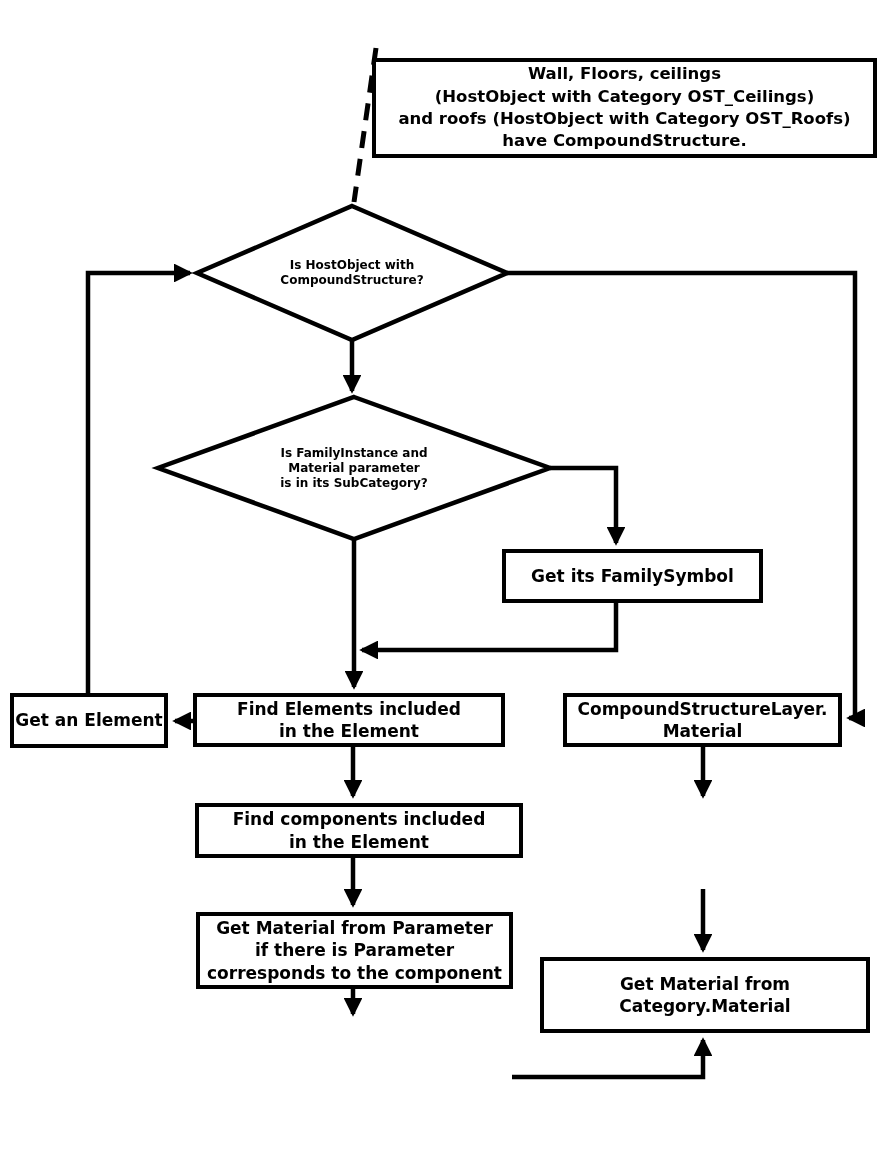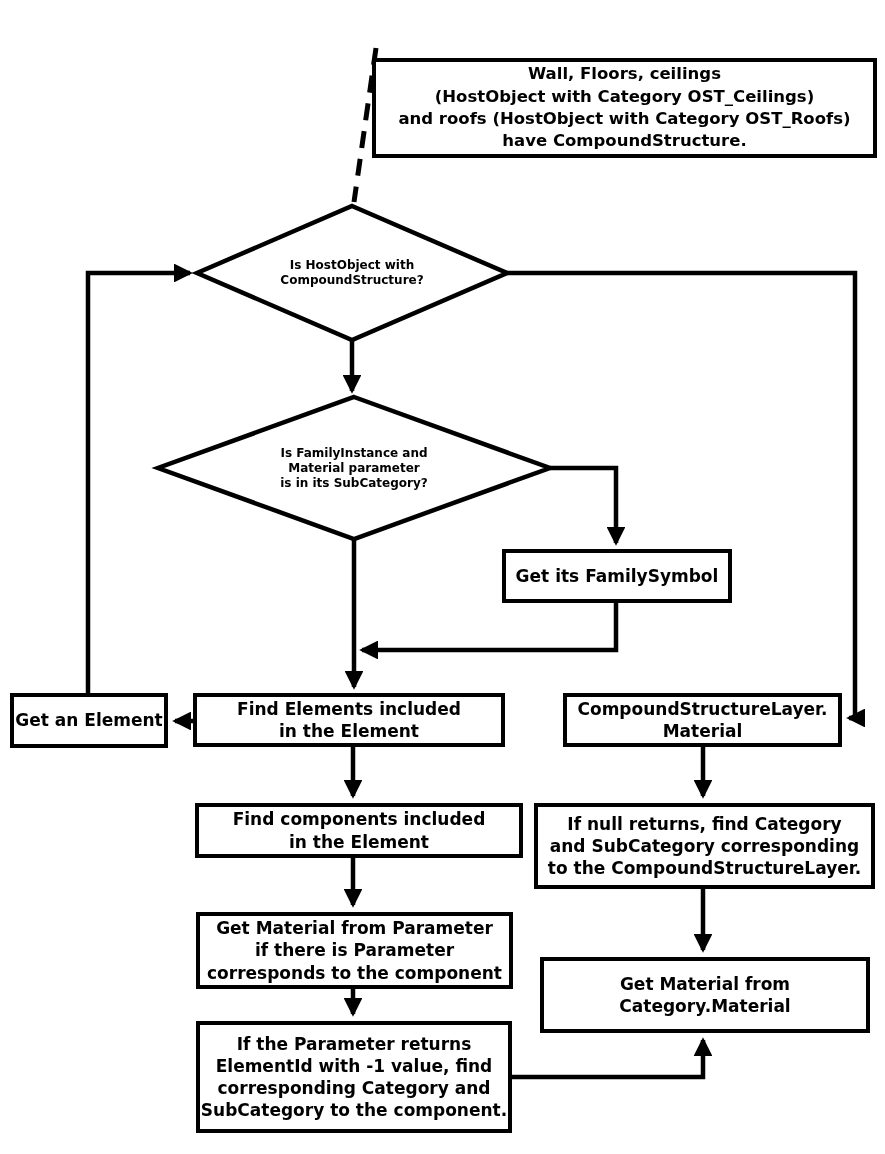--- a/index.html
+++ b/index.html
@@ -88,42 +88,35 @@
 (HostObject with Category OST_Ceilings)
 and roofs (HostObject with Category OST_Roofs)
 have CompoundStructure.</div>
 
   <div class="diamond-label" style="left:202px; top:235px; width:300px; height:76px;">Is HostObject with
 CompoundStructure?</div>
   <div class="diamond-label" style="left:174px; top:420px; width:360px; height:96px;">Is FamilyInstance and
 Material parameter
 is in its SubCategory?</div>
 
-  <div class="node" style="left:502px; top:549px; width:230px; height:54px;">Get its FamilySymbol</div>
+  <div class="node" style="left:502px; top:549px; width:261px; height:54px;">Get its FamilySymbol</div>
 
   <div class="node" style="left:10px; top:693px; width:158px; height:55px;text-align:center;">Get an Element</div>
 
   <div class="node" style="left:193px; top:693px; width:312px; height:54px;">Find Elements included
 in the Element</div>
 
   <div class="node" style="left:563px; top:693px; width:279px; height:54px;">CompoundStructureLayer.
 Material</div>
 
   <div class="node" style="left:195px; top:803px; width:328px; height:55px;">Find components included
 in the Element</div>
 
-  <div class="node" style="left:534px; top:803px; width:341px; height:86px;">If null returns, find Category
-and SubCategory corresponding
-to the CompoundStructureLayer.</div>
 
   <div class="node" style="left:196px; top:912px; width:317px; height:77px;">Get Material from Parameter
 if there is Parameter
 corresponds to the component</div>
 
   <div class="node" style="left:540px; top:957px; width:330px; height:76px;">Get Material from
 Category.Material</div>
 
-  <div class="node" style="left:196px; top:1021px; width:316px; height:112px;">If the Parameter returns
-ElementId with -1 value, find
-corresponding Category and
-SubCategory to the component.</div>
 
 </div>
 
 </body></html>

